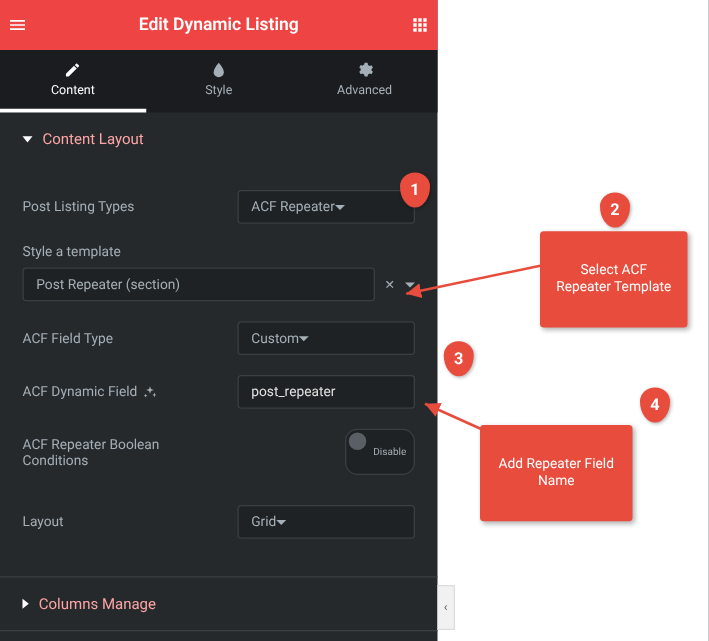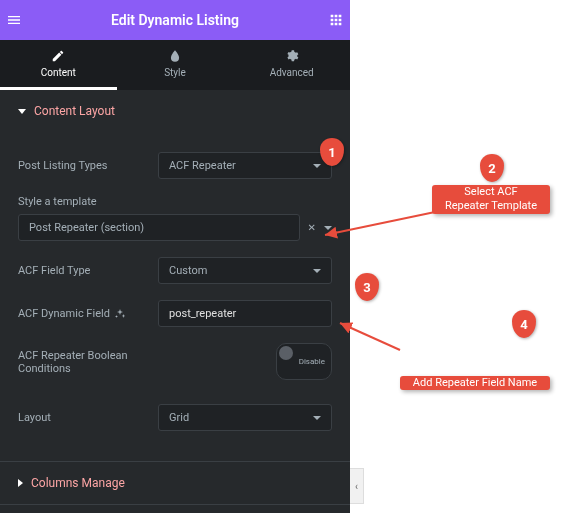--- a/index.html
+++ b/index.html
@@ -13,21 +13,21 @@
     }
     .panel {
       width: 350px;
       background: #26292c;
       color: #a4afb7;
       height: 513px;
       display: flex;
       flex-direction: column;
     }
     .header {
-      background: #8b5cf6;
+      background: #ef4444;
       color: #fff;
       height: 40px;
       display: flex;
       align-items: center;
       justify-content: space-between;
       padding: 0 4px;
     }
     .header-title {
       font-weight: 600;
       font-size: 14px;
@@ -91,20 +91,21 @@
       border-width: 4px 0 4px 5px;
       border-color: transparent transparent transparent #fff;
     }
     .section-body {
       padding: 4px 18px 14px 18px;
     }
     .field-row {
       display: flex;
       align-items: center;
       margin: 16px 0;
+      gap: 32px;
     }
     .field-label {
       flex: 0 0 140px;
       font-size: 11px;
       color: #a4afb7;
       display: flex;
       align-items: center;
       gap: 4px;
     }
     .field-label-full {
@@ -119,21 +120,21 @@
     .select, .text-input {
       background: #1f2225;
       border: 1px solid #3a3f44;
       color: #a4afb7;
       padding: 6px 10px;
       font-size: 11px;
       width: 100%;
       border-radius: 3px;
       display: flex;
       align-items: center;
-      justify-content: space-between;
+      justify-content: flex-start;
       cursor: pointer;
     }
     .text-input {
       cursor: text;
       color: #e0e0e0;
     }
     .select-arrow {
       width: 0;
       height: 0;
       border-width: 4px 4px 0 4px;
@@ -184,21 +185,21 @@
     .sparkle-icon {
       width: 12px;
       height: 12px;
       fill: #a4afb7;
     }
     .callout {
       position: absolute;
       background: #e74c3c;
       color: #fff;
       font-size: 11px;
-      padding: 0 12px;
+      padding: 24px 12px;
       border-radius: 3px;
       text-align: center;
       line-height: 1.3;
       box-shadow: 2px 2px 4px rgba(0,0,0,0.3);
     }
     .number-badge {
       position: absolute;
       width: 24px;
       height: 28px;
       background: #e74c3c;
@@ -354,21 +355,21 @@
 </div>
 
 <div class="collapse-tab">‹</div>
 
 <div class="number-badge" style="left:320px; top:138px;">1</div>
 <div class="number-badge" style="left:480px; top:154px;">2</div>
 <div class="number-badge" style="left:355px; top:273px;">3</div>
 <div class="number-badge" style="left:512px; top:310px;">4</div>
 
 <div class="callout" style="left:432px; top:185px; width:118px;">Select ACF Repeater Template</div>
-<div class="callout" style="left:400px; top:340px; width:150px;margin-top:36px;">Add Repeater Field Name</div>
+<div class="callout" style="left:384px; top:340px; width:122px;">Add Repeater Field Name</div>
 
 <svg class="arrow-line" style="left:320px; top:210px; width:120px; height:30px;">
   <defs>
       <marker id="ah1" markerWidth="8" markerHeight="8" refX="6" refY="3" orient="auto">
         <path d="M0,0 L6,3 L0,6 Z" fill="#e74c3c"></path>
       </marker>
     </defs>
   <line x1="115" y1="2" x2="5" y2="25" stroke="#e74c3c" stroke-width="2" marker-end="url(#ah1)"></line>
 </svg>
 

